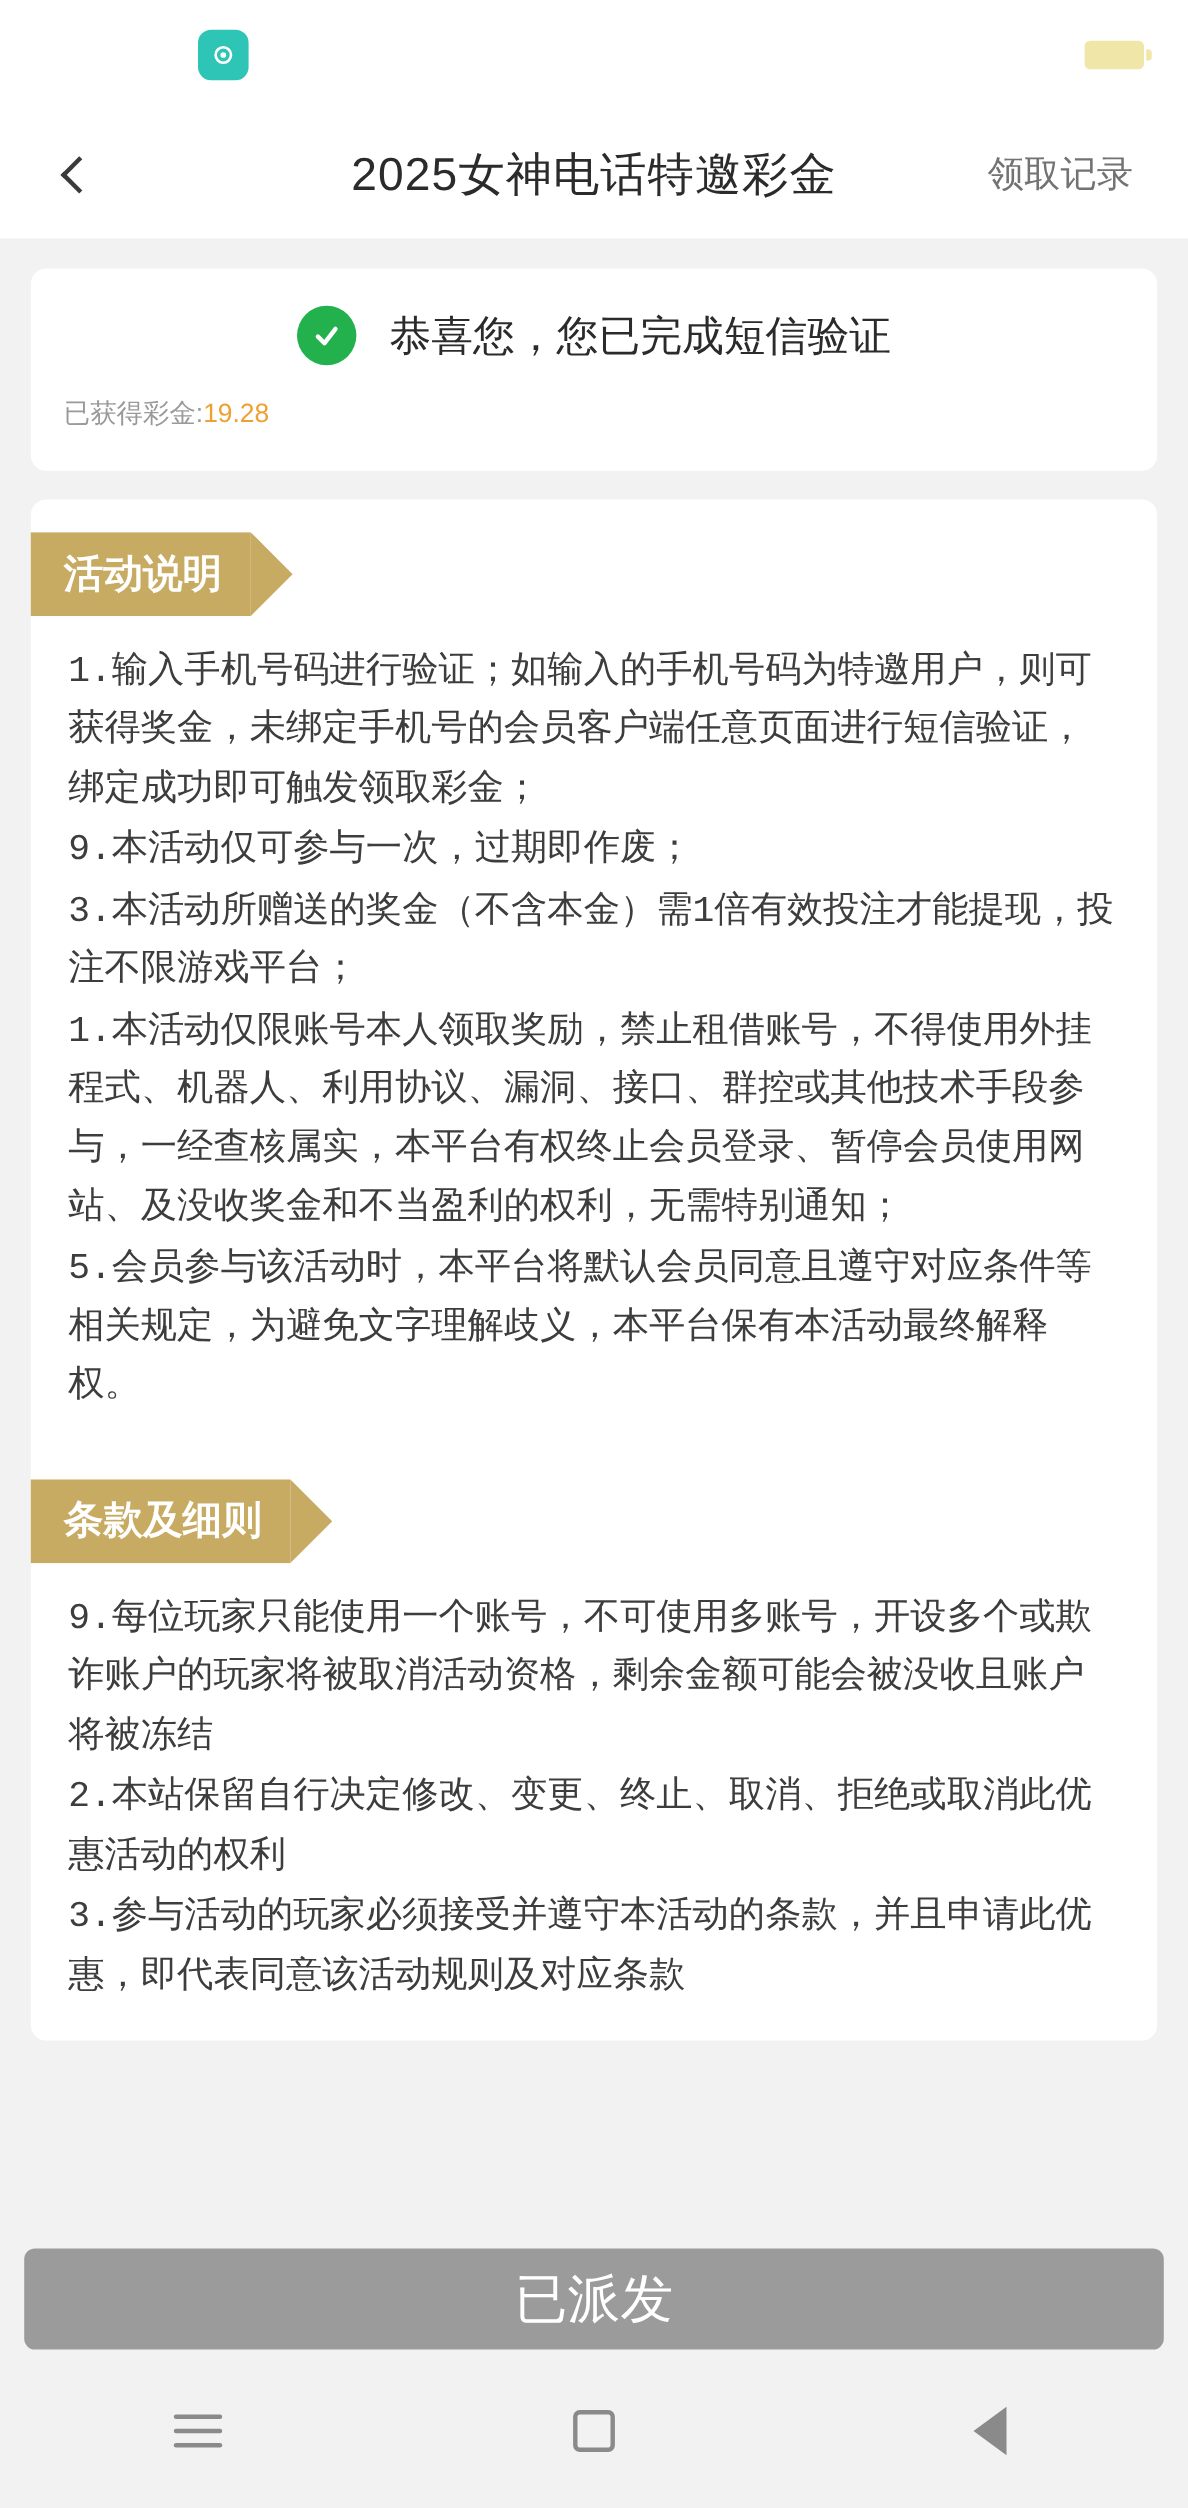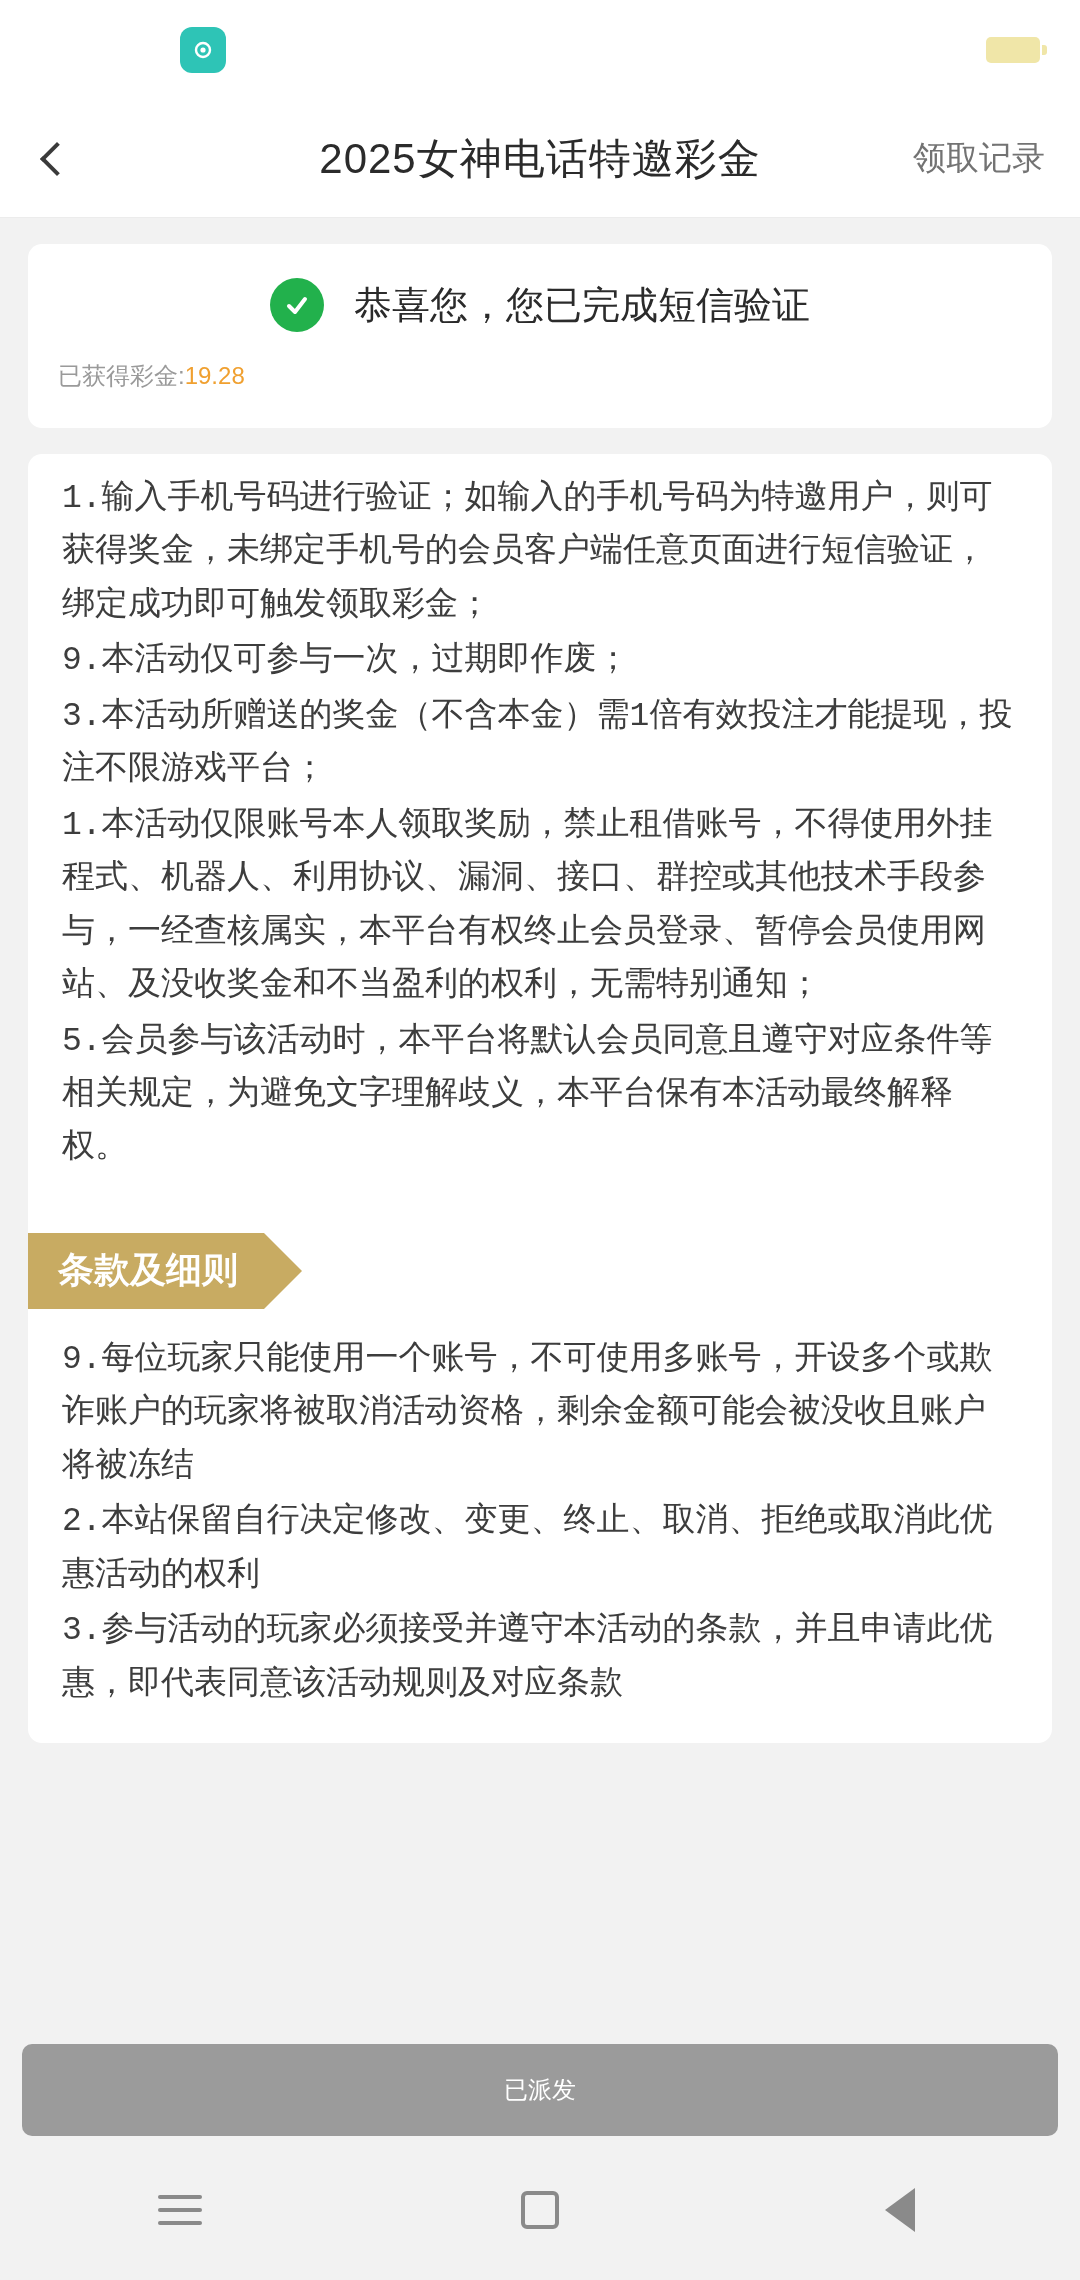--- a/index.html
+++ b/index.html
@@ -63,21 +63,21 @@
     border-radius: 0 3px 3px 0;
     background: #f0e6a8;
   }
 
   
   .title-bar {
     height: 118px;
     background: #ffffff;
     display: flex;
     align-items: center;
-    padding: 0 35px;
+    padding: 0 50px;
     position: relative;
     border-bottom: 1px solid #ececec;
   }
   .back-btn {
     width: 60px;
     height: 60px;
     display: flex;
     align-items: center;
     justify-content: flex-start;
   }
@@ -200,21 +200,21 @@
     display: flex;
     align-items: center;
     padding: 0 22px;
   }
   .cta-btn {
     width: 100%;
     height: 92px;
     border-radius: 10px;
     background: #9b9b9b;
     color: #ffffff;
-    font-size: 24px;
+    font-size: 48px;
     border: none;
     display: flex;
     align-items: center;
     justify-content: center;
     font-family: inherit;
   }
 
   .nav-bar {
     position: absolute;
     bottom: 0; left: 0; right: 0;
@@ -286,20 +286,23 @@
       </div>
       <div class="status-text">恭喜您，您已完成短信验证</div>
     </div>
     <div class="amount-row">
       <span>已获得彩金:</span>
       <span class="amount-val">19.28</span>
     </div>
   </div>
 
   <div class="section-card">
+    <div class="ribbon-wrap">
+      <div class="ribbon">活动说明</div>
+    </div>
     <div class="body-text">
       <p>1.输入手机号码进行验证；如输入的手机号码为特邀用户，则可获得奖金，未绑定手机号的会员客户端任意页面进行短信验证，绑定成功即可触发领取彩金；</p>
       <p>9.本活动仅可参与一次，过期即作废；</p>
       <p>3.本活动所赠送的奖金（不含本金）需1倍有效投注才能提现，投注不限游戏平台；</p>
       <p>1.本活动仅限账号本人领取奖励，禁止租借账号，不得使用外挂程式、机器人、利用协议、漏洞、接口、群控或其他技术手段参与，一经查核属实，本平台有权终止会员登录、暂停会员使用网站、及没收奖金和不当盈利的权利，无需特别通知；</p>
       <p>5.会员参与该活动时，本平台将默认会员同意且遵守对应条件等相关规定，为避免文字理解歧义，本平台保有本活动最终解释权。</p>
     </div>
 
     <div class="ribbon-wrap">
       <div class="ribbon">条款及细则</div>

